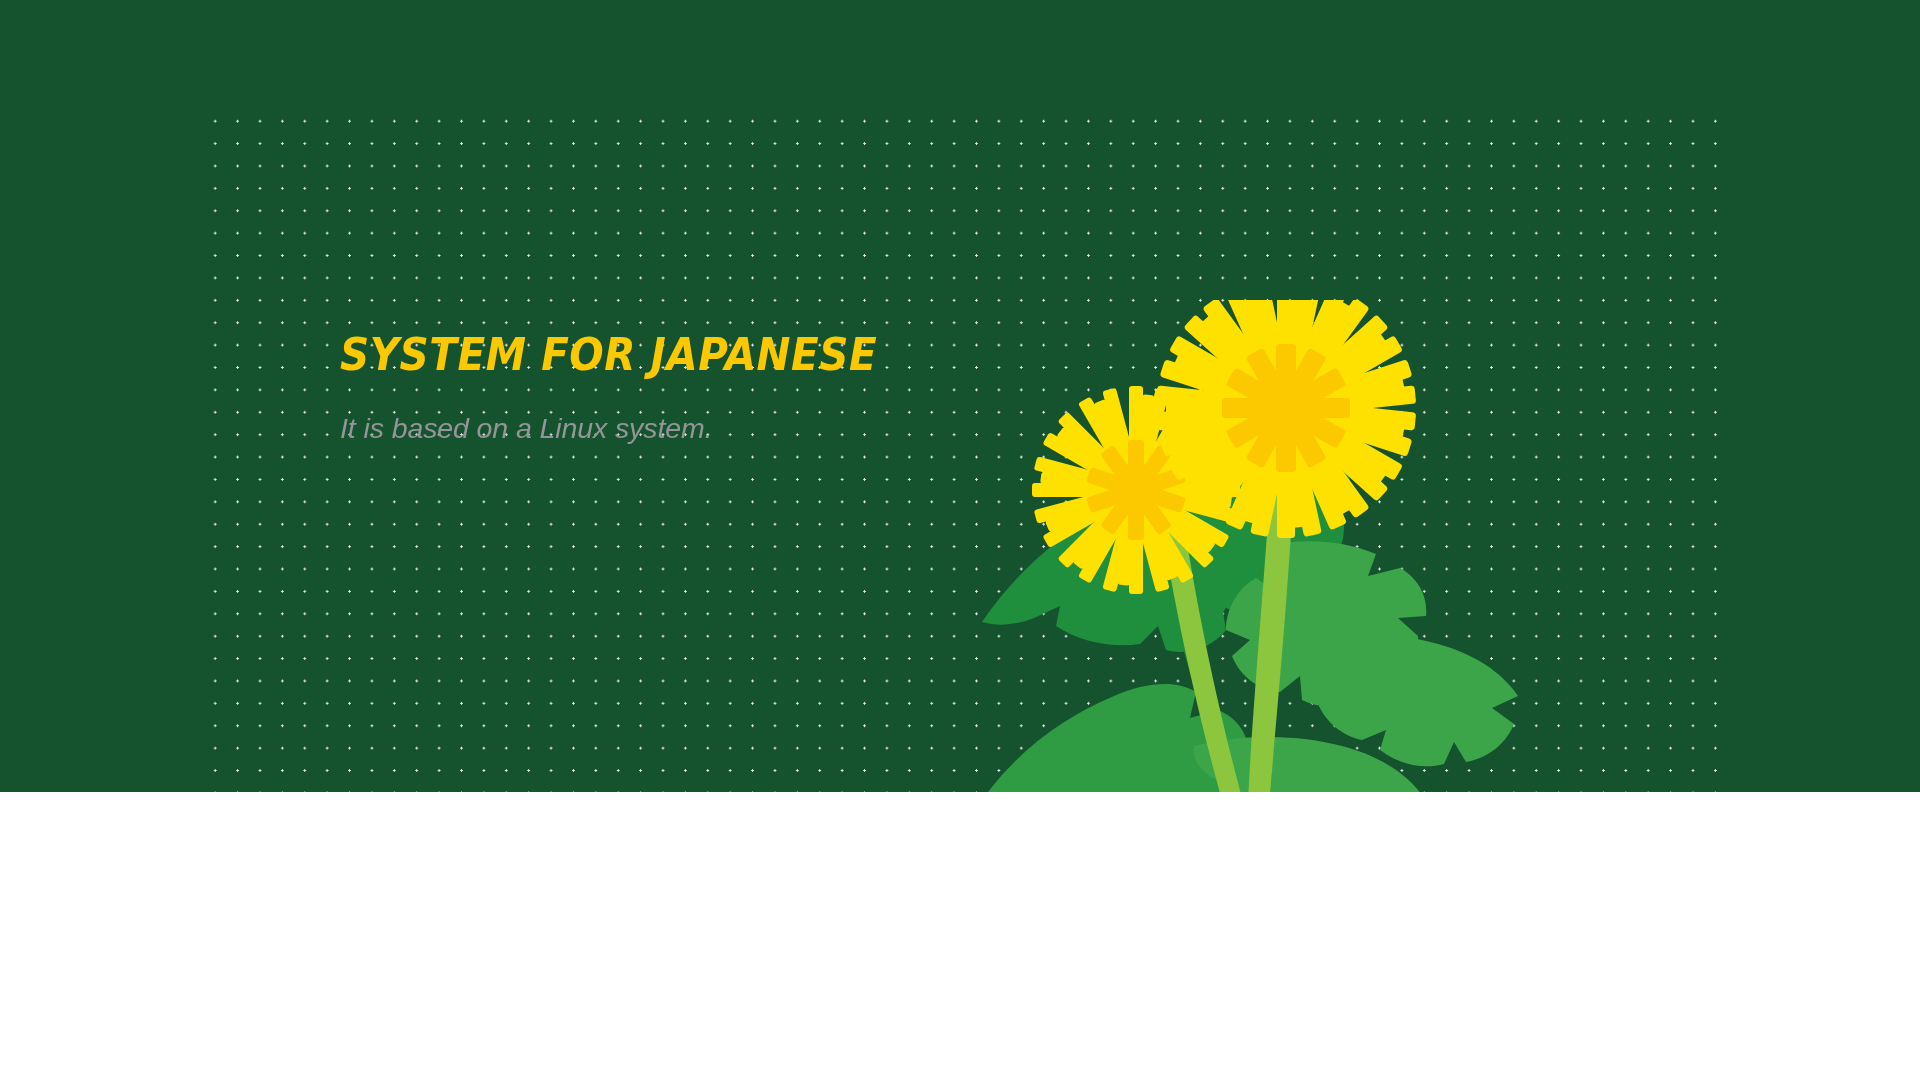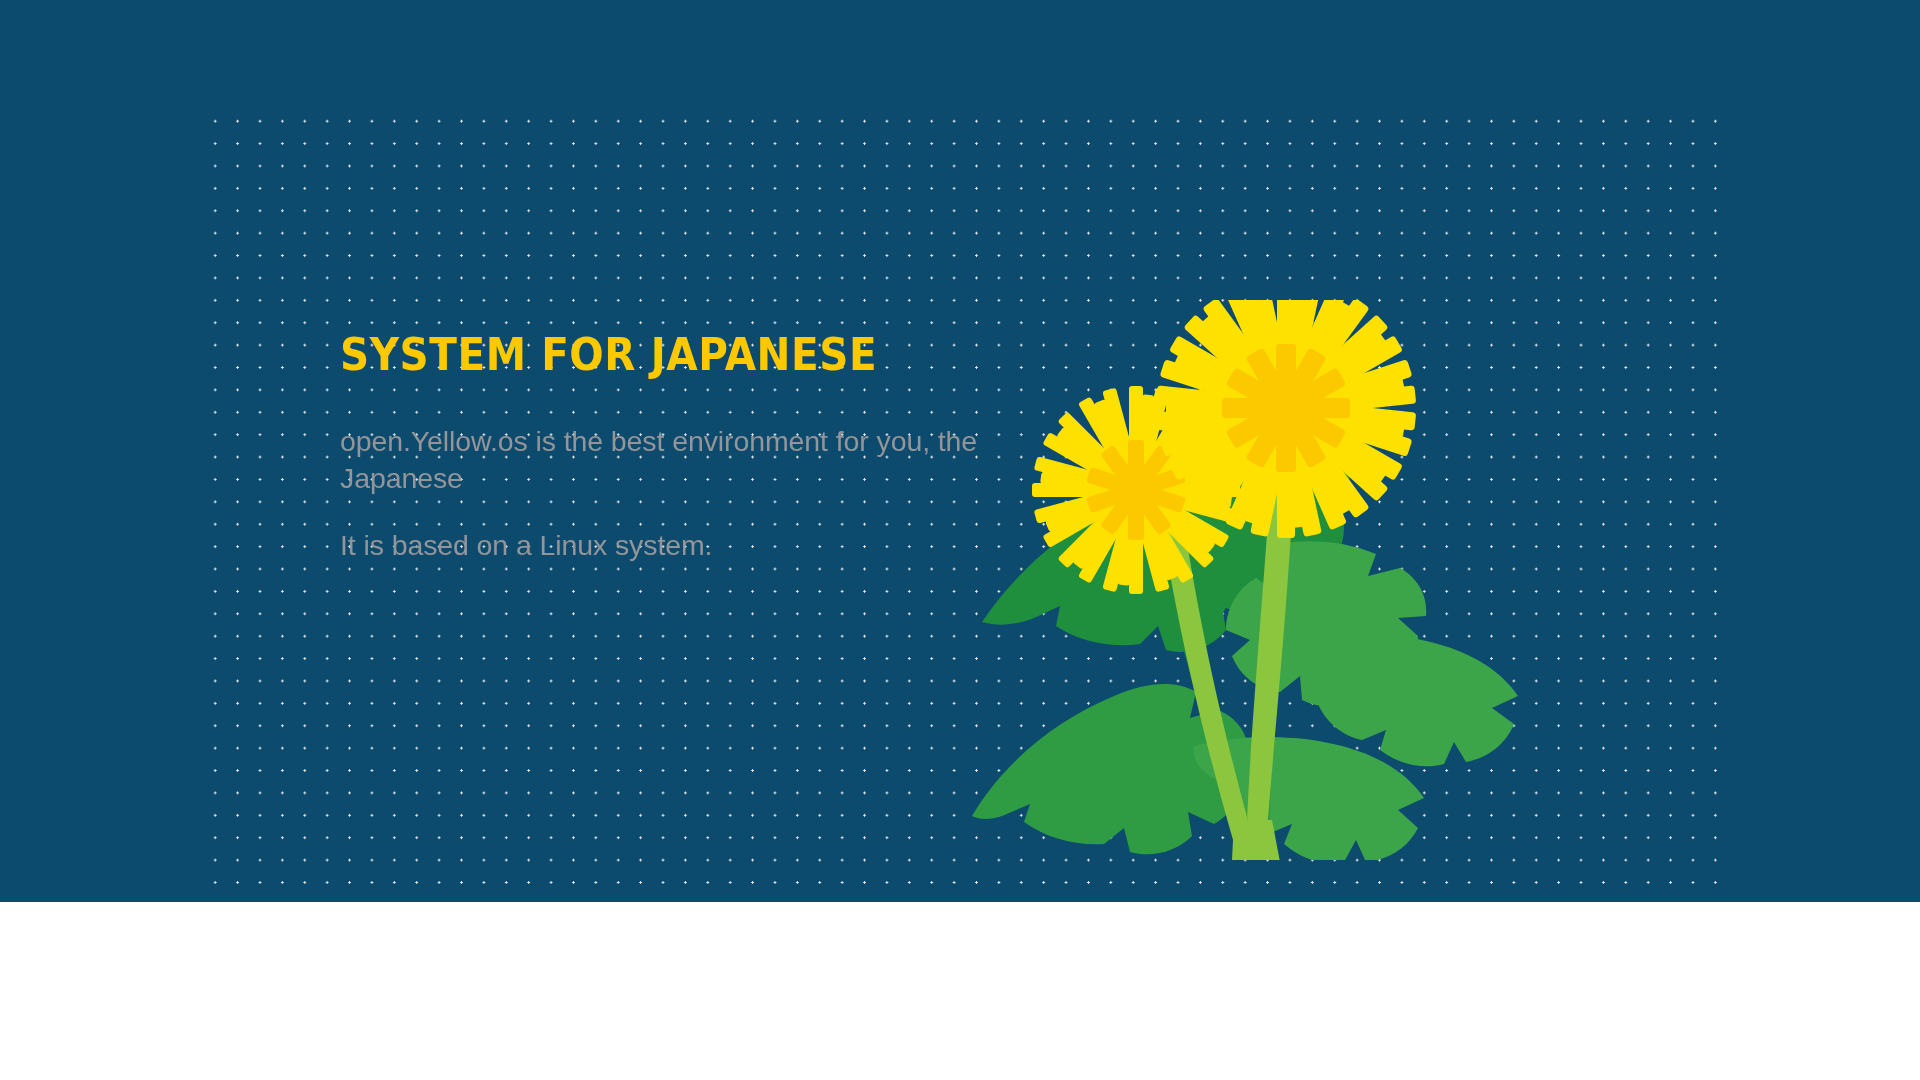--- a/index.html
+++ b/index.html
@@ -8,23 +8,24 @@
     padding: 0;
     background: #ffffff;
   }
   body {
     font-family: "Liberation Sans", sans-serif;
   }
 
   #slide {
     position: relative;
     width: 1920px;
-    height: 902px;
-    background: #0c4a6e;
+    height: 792px;
+    background: #14532d;
     overflow: hidden;
+    font-style: italic;
   }
 
   
   #dot-field {
     position: absolute;
     left: 204px;
     top: 110px;
     width: 1520px;
     height: 874px;
     background-image: radial-gradient(#e2e3e5 1.15px, rgba(255,255,255,0) 1.2px);
@@ -79,21 +80,20 @@
 </head>
 <body>
 
 <div id="slide">
 
   <div id="dot-field"></div>
 
   <div id="text-col">
     <h1 id="headline">SYSTEM FOR JAPANESE</h1>
 
-    <p id="para-1" class="para">open.Yellow.os is the best environment for you, the Japanese</p>
 
 
     <p id="para-3" class="para">It is based on a Linux system.</p>
   </div>
 
   <div id="dandelion">
     <svg viewBox="0 0 660 560" xmlns="http://www.w3.org/2000/svg">
 
       <g>
 

